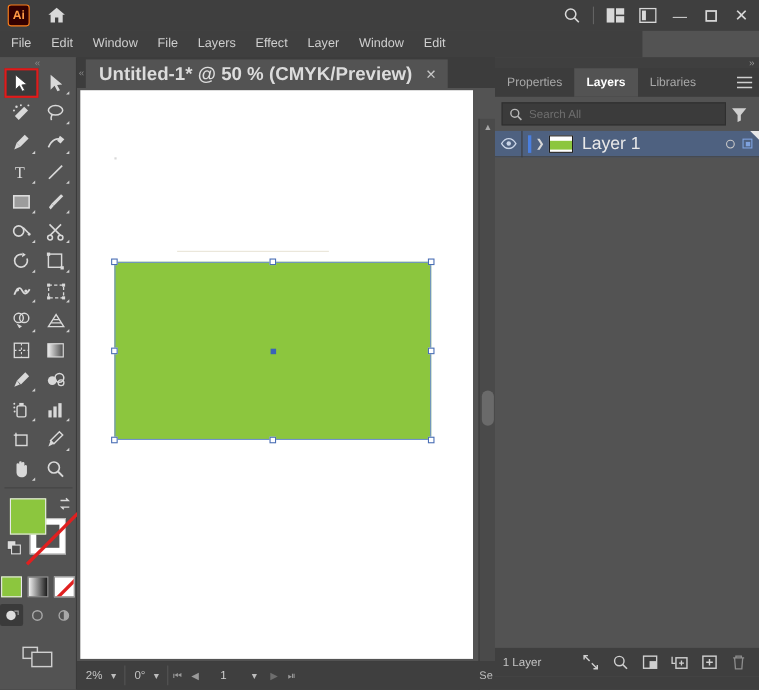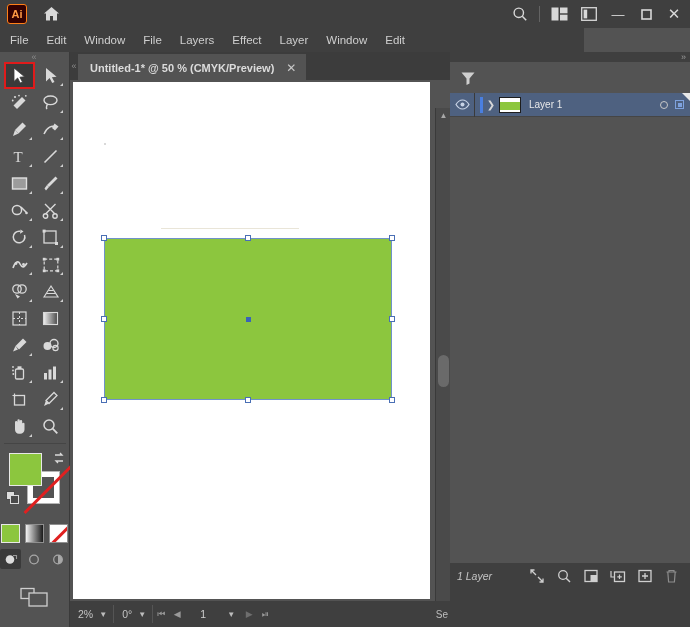--- a/index.html
+++ b/index.html
@@ -101,21 +101,21 @@
   .dots { display:flex; justify-content:center; margin-top:16px; color:#cfcfcf; font-size:15px; letter-spacing:2px; }
 
   
   .doc-area { position: absolute; left: 70px; top: 52px; width: 380px; height: 575px; background:#3f3f3f; }
   .tabbar { position:absolute; left:0; top:0; width:380px; height:28px; background:#3c3c3c; display:flex; align-items:flex-end;}
   .tabgrip { width:8px; height:28px; display:flex;align-items:center;justify-content:center;color:#8a8a8a;font-size:9px;}
   .doc-tab {
     height: 26px; background:#535353; display:flex; align-items:center;
     padding: 0 6px 0 12px; border-top: 2px solid #8cc63e00;
   }
-  .doc-tab .label { color:#dcdcdc; font-size:11px; white-space:nowrap; font-weight:bold; }
+  .doc-tab .label { color:#dcdcdc; font-size:17px; white-space:nowrap; font-weight:bold; }
   .doc-tab .x { color:#c8c8c8; font-size:12px; margin-left:12px; margin-right:4px; }
 
   .canvas-wrap {
     position:absolute; left:0; top:28px; width:380px; height:521px; background:#535353;
   }
   .canvas {
     position:absolute; left:3px; top:2px; width:357px; height:517px; background:#ffffff;
     overflow:hidden;
   }
   .artboard-line { position:absolute; left:88px; top:146px; width:138px; height:1px; background:#e9e5d8; }
@@ -172,31 +172,31 @@
   .layer-row {
     position:relative; height:24px; margin-top:5px; background:#4e6180;
     display:flex; align-items:center; border-bottom:1px solid #454545;
   }
   .lr-eye { width:24px; height:24px; display:flex; align-items:center; justify-content:center; }
   .lr-sep { width:1px; height:24px; background:#3a3a3a; }
   .lr-color { width:3px; height:16px; background:#4a7fe0; margin-left:5px; }
   .lr-arrow { width:16px; height:24px; display:flex; align-items:center; justify-content:center; color:#d8d8d8; font-size:10px; }
   .lr-thumb { width:22px; height:16px; border:1px solid #1d1d1d; background:#fff; position:relative; overflow:hidden; }
   .lr-thumb .g { position:absolute; left:0; bottom:2px; width:100%; height:8px; background:#8cc63e; }
-  .lr-name { color:#e8e8e8; font-size:10px; margin-left:8px;text-align:center; }
+  .lr-name { color:#e8e8e8; font-size:16px; margin-left:8px;text-align:center; }
   .lr-right { margin-left:auto; display:flex; align-items:center; padding-right:6px; gap:7px; }
   .lr-circle { width:8px;height:8px;border:1.3px solid #c8c8c8;border-radius:50%; }
   .lr-square { width:9px;height:9px;border:1.3px solid #7ea2de; display:flex;align-items:center;justify-content:center;}
   .lr-square i { width:4px;height:4px;background:#7ea2de; display:block; }
   .lr-corner { position:absolute; right:0; top:0; width:0;height:0;
                border-top:8px solid #e8e8e8; border-left:8px solid transparent; }
 
   .panel-footer {
     position:absolute; left:0; bottom:0; width:240px; height:26px; background:#3f3f3f;
-    display:flex; align-items:center; color:#c4c4c4; font-size:10.5px;font-style:italic;
+    display:flex; align-items:center; color:#c4c4c4; font-size:10.5px;
   }
   .pf-label { padding-left:7px; }
   .pf-icons { margin-left:auto; display:flex; align-items:center; gap:2px; padding-right:6px; }
   .pf-btn { width:25px; height:26px; display:flex; align-items:center; justify-content:center; }
 
   svg { display:block; }
 </style>
 </head>
 <body>
 
@@ -583,24 +583,43 @@
       <div class="sb-caret">▼</div>
       <div class="sb-nav dim">▶</div>
       <div class="sb-nav">⏯</div>
       <div class="sb-right">Se</div>
     </div>
   </div>
 
   <div class="rightpanel">
     <div class="rp-grip">»</div>
 
+    <div class="rp-tabs">
+      <div class="rp-tab">Properties</div>
+      <div class="rp-tab active">Layers</div>
+      <div class="rp-tab">Libraries</div>
+      <div class="rp-menu">
+        <svg width="14" height="12" viewBox="0 0 14 12">
+            <path d="M0 1.5h14M0 6h14M0 10.5h14" stroke="#cfcfcf" stroke-width="1.4"></path>
+          </svg>
+      </div>
+    </div>
 
     <div class="rp-body">
 
       <div class="search-row">
+        <div class="search-box">
+          <span>
+            <svg width="12" height="12" viewBox="0 0 12 12">
+                <circle cx="5" cy="5" r="3.6" fill="none" stroke="#b8b8b8" stroke-width="1.3"></circle>
+                <line x1="7.7" y1="7.7" x2="11" y2="11" stroke="#b8b8b8" stroke-width="1.4"></line>
+              </svg>
+          </span>
+          <input type="text" placeholder="Search All" style="">
+        </div>
         <div class="filter-icon">
           <svg width="14" height="14" viewBox="0 0 14 14">
               <path d="M0.5 1.5h13L8.5 7.5v5l-3 1.5v-6.5z" fill="#cfcfcf"></path>
             </svg>
         </div>
       </div>
 
       <div class="layer-row">
         <div class="lr-eye">
           <svg width="15" height="11" viewBox="0 0 15 11">

